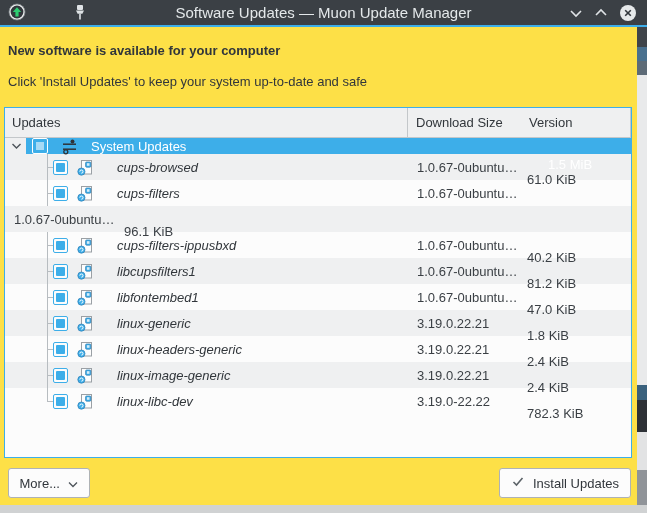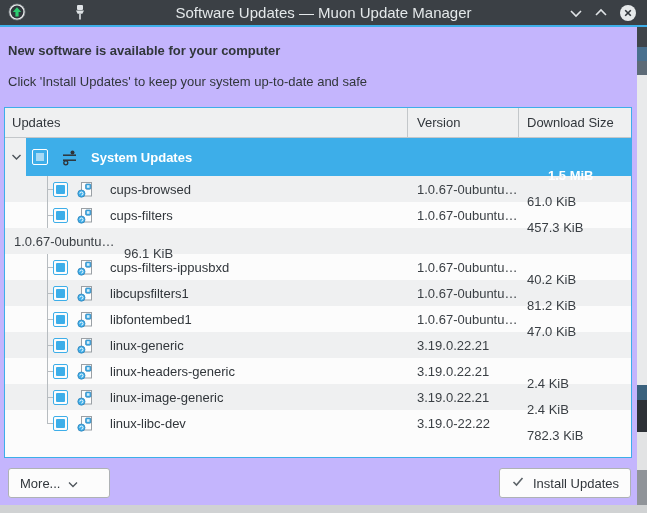--- a/index.html
+++ b/index.html
@@ -15,36 +15,36 @@
   .accent-line { position:absolute; top:25px; left:0; width:647px; height:2px; background:#3daee9; }
   .app-icon { position:absolute; left:8px; top:3px; width:18px; height:18px; }
   .pin-icon { position:absolute; left:74px; top:4px; width:12px; height:17px; }
   .title {
     position:absolute; left:0; right:0; text-align:center; color:#e4e8ea; font-size:15px;
   }
   .win-controls { position:absolute; right:10px; top:0; height:25px; display:flex; align-items:center; gap:11px; }
   .win-controls span { display:inline-flex; cursor:pointer; }
 
   .window-body {
-    position:absolute; top:27px; left:0; width:637px; height:478px; background:#c4b5fd;
+    position:absolute; top:27px; left:0; width:637px; height:478px; background:#fde047;
   }
   .h1 { position:absolute; left:8px; top:16px; font-weight:bold; }
   .h2 { position:absolute; left:8px; top:47px; }
 
   .table {
     position:absolute; left:4px; top:80px; width:628px; height:351px;
     border:1px solid #3daee9; background:#fcfcfc; overflow:hidden;
   }
   .thead { display:flex; height:30px; background:#eff0f1; border-bottom:1px solid #c3c7ca;justify-content:flex-end; }
   .th { line-height:29px; padding-left:7px; }
   .th1 { width:403px; border-right:1px solid #c3c7ca; }
   .th2 { width:111px; border-right:1px solid #c3c7ca; padding-left:9px; }
   .th3 { flex:1; padding-left:8px; }
 
-  .parent-row { display:flex; height:38px;font-weight:bold; }
+  .parent-row { display:flex; height:16px; }
   .gutter { width:21px; background:#eff0f1; display:flex; align-items:center; }
   .chev { margin-left:6px; display:inline-flex; cursor:pointer; }
   .sel { flex:1; background:#3daee9; color:#fff; display:flex; align-items:center; position:relative; }
   .pcheck {
     margin-left:6px; width:16px; height:16px; border:1.5px solid #fff; border-radius:2px;
     display:inline-flex; align-items:center; justify-content:center;
   }
   .pfill { width:8px; height:8px; background:rgba(255,255,255,0.55); }
   .slider-icon { margin-left:13px; display:inline-flex; }
   .gname { margin-left:13px; }
@@ -58,28 +58,28 @@
   .cell.size { flex:1; padding-left:8px; color:#3a3f44;margin-top:24px; }
   .vline { position:absolute; left:42px; top:0; bottom:0; width:1px; background:#b7bcc0; }
   .trow.last .vline { bottom:13px; }
   .hline { position:absolute; left:42px; top:13px; width:6px; height:1px; background:#b7bcc0; }
   .check {
     margin-left:48px; width:15px; height:15px; border:1px solid #3daee9; border-radius:2px;
     background:#fcfcfc; display:inline-flex; align-items:center; justify-content:center; cursor:pointer;
   }
   .fill { width:9px; height:9px; background:#3daee9; border-radius:1px; }
   .pkg-icon { margin-left:9px; display:inline-flex; }
-  .pname { margin-left:16px; }
+  .pname { margin-left:23px;font-style:italic; }
 
   .btn {
     height:30px; background:#fcfcfc; border:1px solid #aeb2b5; border-radius:3px;
     font-family:inherit; font-size:13px; color:#31363b; display:inline-flex;
     align-items:center; gap:8px; padding:0 11px; cursor:pointer;
   }
-  .more-btn { position:absolute; left:8px; top:441px; width:102px; justify-content:flex-start; }
+  .more-btn { position:absolute; left:8px; top:441px; width:82px; justify-content:flex-end; }
   .footer-right { position:absolute; right:6px; top:441px; display:flex; gap:10px; }
 
   .sliver { position:absolute; left:637px; width:10px; }
   .bottom-strip { position:absolute; top:505px; left:0; width:647px; height:8px; background:#d0d2d3; }
 </style>
 </head>
 <body>
 
 <div class="titlebar">
   <span class="app-icon">
@@ -118,22 +118,22 @@
 </div>
 <div class="accent-line"></div>
 
 <div class="window-body">
   <div class="h1">New software is available for your computer</div>
   <div class="h2">Click 'Install Updates' to keep your system up-to-date and safe</div>
 
   <div class="table">
     <div class="thead">
       <div class="th th1">Updates</div>
+      <div class="th th3">Download Size</div>
       <div class="th th2">Version</div>
-      <div class="th th3">Download Size</div>
     </div>
 
     <div class="parent-row">
       <div class="gutter">
         <span class="chev">
           <svg width="11" height="8" viewBox="0 0 11 8">
               <path d="M1.5 2 L5.5 6 L9.5 2" fill="none" stroke="#4d545a" stroke-width="1.4"></path>
             </svg>
         </span>
       </div>
@@ -189,21 +189,20 @@
           <rect x="4.5" y="1.5" width="10" height="13.5" fill="#fdfdfd" stroke="#9aa0a5" stroke-width="1"></rect>
           <rect x="8.6" y="3" width="5.2" height="5.2" rx="1" fill="#3daee9" stroke="#2d7db3" stroke-width="0.7"></rect>
           <rect x="9.9" y="4.2" width="2.6" height="2.6" fill="#d6ecf8"></rect>
           <circle cx="4.4" cy="12.6" r="3.6" fill="#3daee9" stroke="#2d7db3" stroke-width="0.7"></circle>
           <path d="M2.8 12.6 a1.6 1.6 0 1 1 1.6 1.6" fill="none" stroke="#fff" stroke-width="1"></path>
         </svg>
       </span>
       <span class="pname">cups-filters</span>
     </div>
     <div class="cell ver">1.0.67-0ubuntu…</div>
-    <div class="cell size">457.3 KiB</div>
   </div>
 
   <div class="trow alt">
     <div class="cell ver">1.0.67-0ubuntu…</div>
     <div class="cell size">96.1 KiB</div>
   </div>
 
   <div class="trow">
     <div class="cell name">
       <span class="vline"></span>
@@ -282,20 +281,21 @@
           <rect x="4.5" y="1.5" width="10" height="13.5" fill="#fdfdfd" stroke="#9aa0a5" stroke-width="1"></rect>
           <rect x="8.6" y="3" width="5.2" height="5.2" rx="1" fill="#3daee9" stroke="#2d7db3" stroke-width="0.7"></rect>
           <rect x="9.9" y="4.2" width="2.6" height="2.6" fill="#d6ecf8"></rect>
           <circle cx="4.4" cy="12.6" r="3.6" fill="#3daee9" stroke="#2d7db3" stroke-width="0.7"></circle>
           <path d="M2.8 12.6 a1.6 1.6 0 1 1 1.6 1.6" fill="none" stroke="#fff" stroke-width="1"></path>
         </svg>
       </span>
       <span class="pname">linux-generic</span>
     </div>
     <div class="cell ver">3.19.0.22.21</div>
+    <div class="cell size">1.8 KiB</div>
   </div>
 
   <div class="trow">
     <div class="cell name">
       <span class="vline"></span>
       <span class="hline"></span>
       <span class="check">
               <span class="fill"></span>
             </span>
       <span class="pkg-icon">

